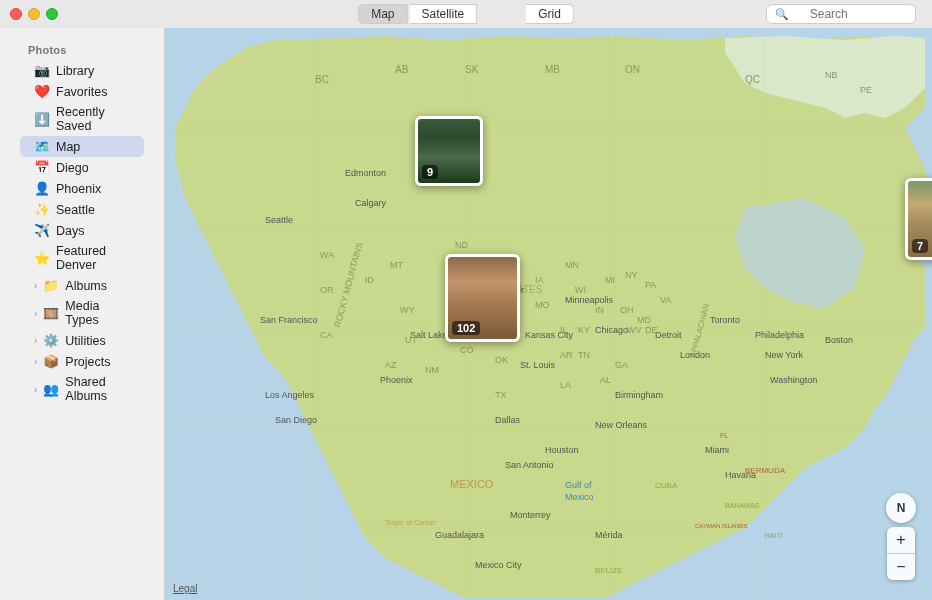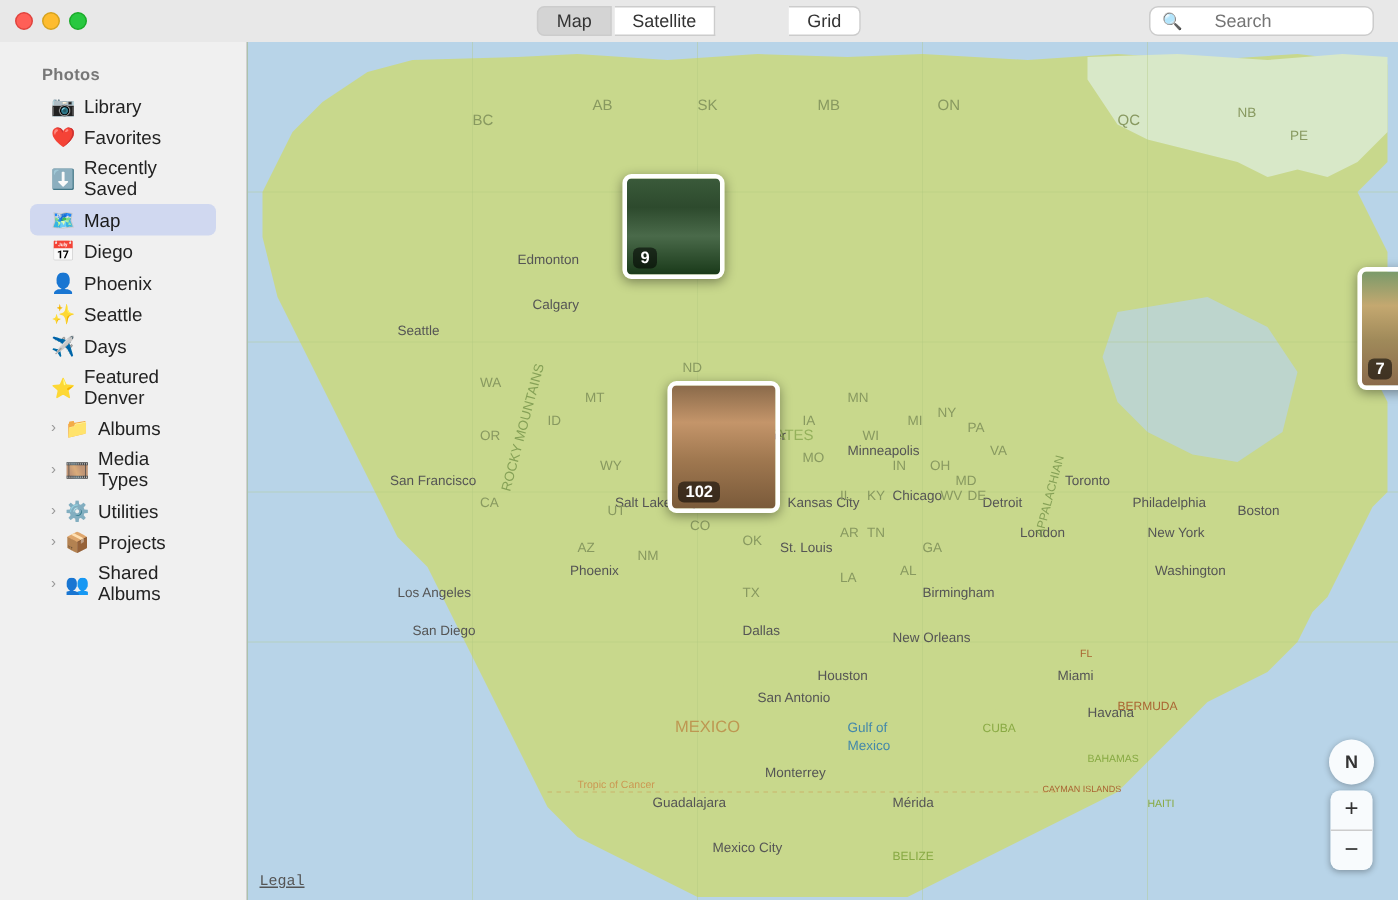--- a/index.html
+++ b/index.html
@@ -200,21 +200,20 @@
 
     
     .legal-text {
       position: absolute;
       bottom: 6px;
       left: 8px;
       font-size: 10px;
       color: #555;
       text-decoration: underline;
       cursor: pointer;
-      font-family: Liberation Mono, monospace;
     }
 
     
     .sidebar::-webkit-scrollbar { width: 4px; }
     .sidebar::-webkit-scrollbar-track { background: transparent; }
     .sidebar::-webkit-scrollbar-thumb { background: #bbb; border-radius: 2px; }
   </style>
 </head>
 <body>
 

